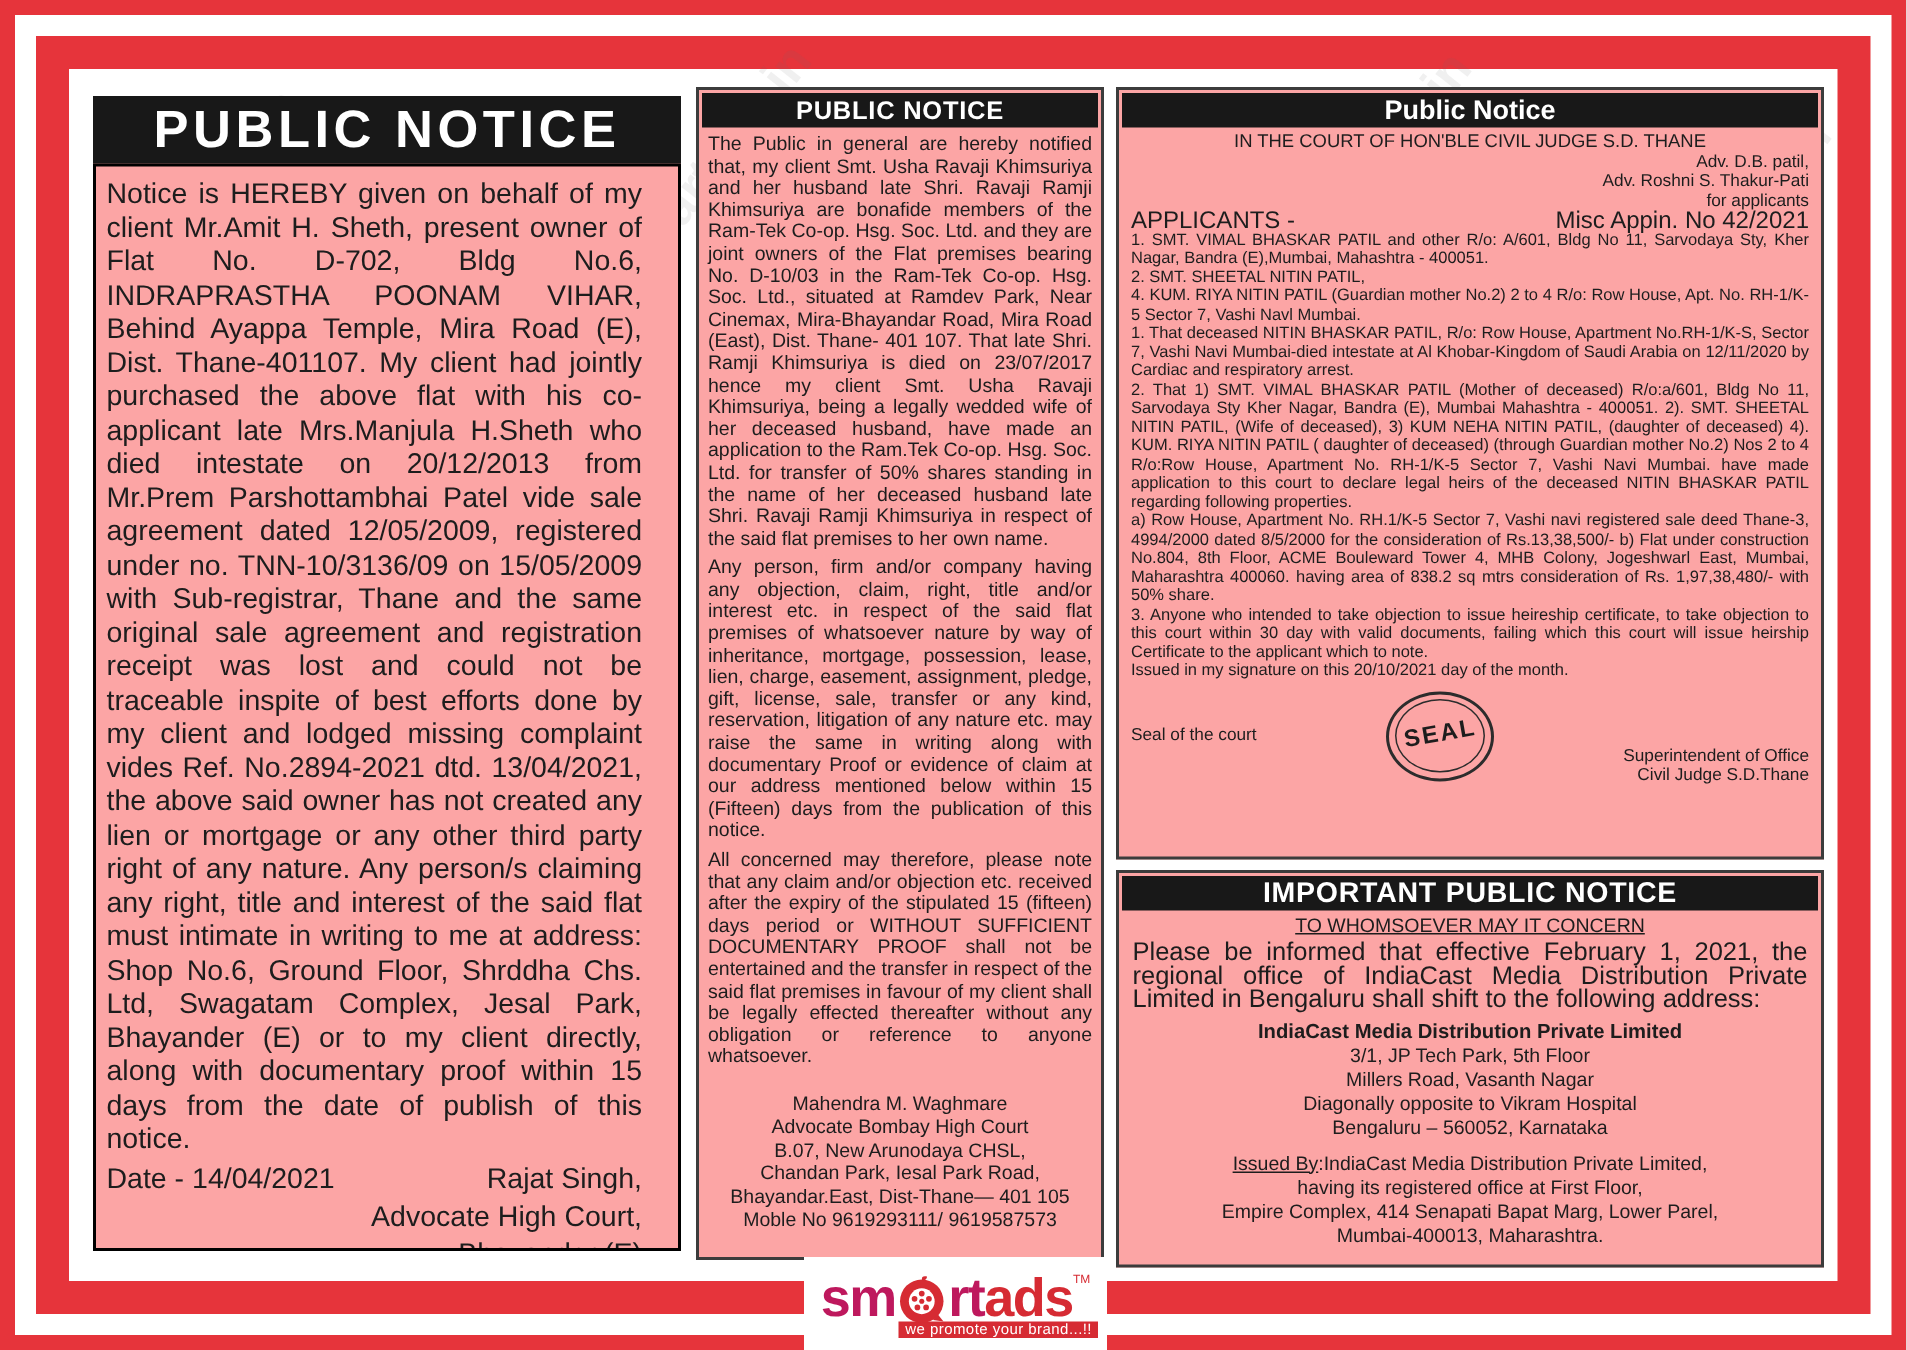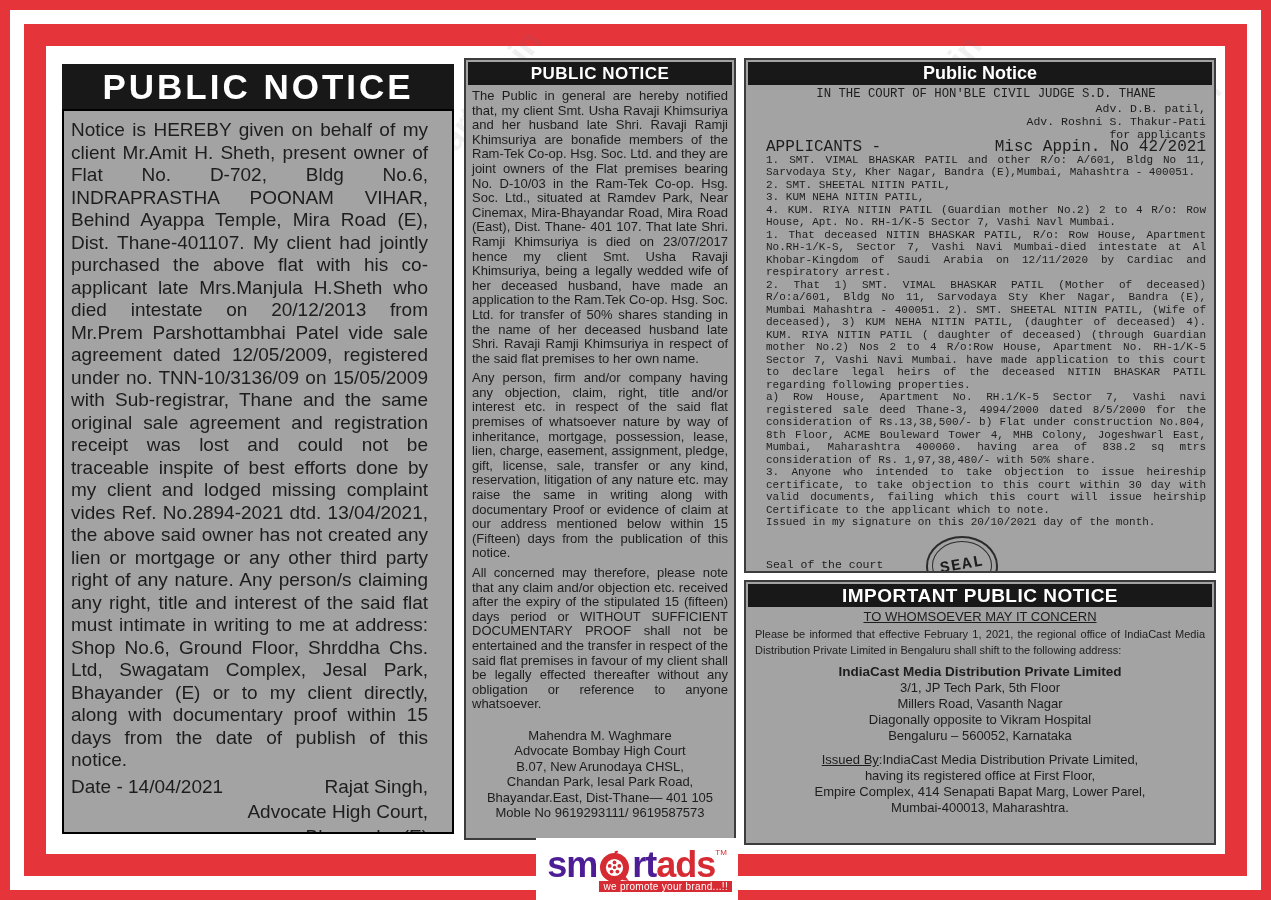--- a/index.html
+++ b/index.html
@@ -8,67 +8,67 @@
     background:#ffffff; overflow:hidden;
     font-family:"Liberation Sans", sans-serif; color:#1d1d1d;
   }
   
   .ring-outer{position:absolute; inset:0; border:10px solid #e6343b; z-index:1;}
   .ring-inner{position:absolute; inset:24px; border:22px solid #e6343b; z-index:1;}
   
   .wm{position:absolute; z-index:2; font-weight:bold; font-size:34px; color:rgba(110,110,110,0.10);
       transform:rotate(-52deg); white-space:nowrap; pointer-events:none;}
   
-  .col{position:absolute; z-index:3; background:#a3a3a3;}
+  .col{position:absolute; z-index:3; background:#fca5a5;}
   .bar{background:#181818; color:#fff; text-align:center; font-weight:bold;}
   
   .left-col{left:62px; top:64px; width:392px;}
   .left-head{height:45px; line-height:45px; font-size:35px; font-weight:900; letter-spacing:3px;}
   .left-body-box{border:2px solid #000000; height:725px; padding:8px 24px 0 7px; box-sizing:border-box; overflow:hidden;}
   .left-text{font-size:19px; line-height:22.5px; text-align:justify;}
   .l-sig-row{display:flex; justify-content:space-between; margin-top:2px;}
   .l-date{font-size:19px; line-height:25px;}
   .l-sign{text-align:right; font-size:19px; line-height:25px;}
   
   .mid-col{left:464px; top:58px; width:272px; height:782px; border:2px solid #3c3c3c; box-sizing:border-box; overflow:hidden;}
   .mid-head{margin:2px; height:23px; line-height:23px; font-size:17px; letter-spacing:0.5px;}
   .mid-body{padding:2px 6px 0 6px; font-size:13px; line-height:14.6px; text-align:justify;}
   .mid-body p{margin:0 0 5px 0;}
   .mid-sign{margin-top:16px; text-align:center; font-size:13px; line-height:15.5px;}
   
   .court-box{left:744px; top:58px; width:472px; height:515px; border:2px solid #3c3c3c; box-sizing:border-box; overflow:hidden;}
   .court-head{margin:2px; height:23px; line-height:23px; font-size:18px;}
-  .court-content{padding:1px 8px 0 20px; font-size:11px; line-height:12.5px;font-family:Liberation Mono, monospace;}
+  .court-content{padding:1px 8px 0 8px; font-size:11px; line-height:12.5px;}
   .court-line{text-align:center; font-size:12.3px; margin-bottom:1px;}
   .court-right{text-align:right; font-size:11.5px; line-height:13px;}
   .app-row{display:flex; justify-content:space-between; font-size:16px; line-height:13px;}
   .court-body div{text-align:justify;}
   .seal-row{display:flex; align-items:center; margin-top:4px; height:66px;}
   .seal-label{font-size:11.5px; align-self:center;}
   .seal-wrap{flex:1; display:flex; justify-content:center;}
   .seal{width:72px; height:60px; border:2.5px solid #2c2c2c; border-radius:50%;
         display:flex; align-items:center; justify-content:center; box-sizing:border-box;}
   .seal-in{width:60px; height:49px; border:1.5px solid #2c2c2c; border-radius:50%;
         display:flex; align-items:center; justify-content:center; box-sizing:border-box;}
   .seal-in span{display:block; transform:rotate(-10deg); font-weight:bold; font-size:16px; letter-spacing:1.5px;}
   .officer{text-align:right; font-size:11.5px; line-height:13px; align-self:flex-end;}
   
   .imp-box{left:744px; top:580px; width:472px; height:265px; border:2px solid #3c3c3c; box-sizing:border-box; overflow:hidden;}
   .imp-head{margin:2px; height:23px; line-height:24px; font-size:19px; letter-spacing:0.5px;}
   .imp-sub{text-align:center; font-weight:normal; text-decoration:underline; font-size:13px; margin:1px 0 3px 0;}
-  .imp-intro{padding:0 9px; font-size:11px; line-height:15.5px; text-align:justify;}
+  .imp-intro{padding:0 9px; font-size:17px; line-height:15.5px; text-align:justify;}
   .imp-company{text-align:center; font-weight:bold; font-size:13.5px; margin-top:6px; line-height:16px;}
   .imp-addr{text-align:center; font-size:13px; line-height:16px;}
   .imp-issued{margin-top:8px; text-align:center; font-size:13px; line-height:16px;}
   .u{text-decoration:underline;}
   
   .logo-panel{position:absolute; left:536px; bottom:0; width:202px; height:62px; background:#fff; z-index:4;
       display:flex; flex-direction:column; align-items:center; justify-content:center;}
   .logo-line{display:flex; align-items:center; line-height:1;}
-  .logo-black{font-weight:900; font-size:36px; color:#4c1d95; letter-spacing:-1px;}
+  .logo-black{font-weight:900; font-size:36px; color:#be185d; letter-spacing:-1px;}
   .logo-red{font-weight:900; font-size:36px; color:#d62b33; letter-spacing:-1px;}
   .logo-tm{font-size:8px; color:#d62b33; align-self:flex-start; margin-top:2px;}
   .reel{width:33px; height:33px; margin:0 1px; position:relative; top:2px;}
   .tagline{align-self:flex-end; margin:-2px 6px 0 0; background:#d62b33; color:#fff;
       font-size:10px; line-height:11px; padding:0 4px; letter-spacing:0.3px;}
 </style>
 </head>
 <body>
 
 <div class="page">
@@ -123,21 +123,20 @@
       <div class="court-right">Adv. D.B. patil,</div>
       <div class="court-right">Adv. Roshni S. Thakur-Pati</div>
       <div class="court-right">for applicants</div>
       <div class="app-row">
         <span>APPLICANTS -</span>
         <span>Misc Appin. No 42/2021</span>
       </div>
       <div class="court-body">
         <div>1. SMT. VIMAL BHASKAR PATIL and other R/o: A/601, Bldg No 11, Sarvodaya Sty, Kher Nagar, Bandra (E),Mumbai, Mahashtra - 400051.</div>
         <div>2. SMT. SHEETAL NITIN PATIL,</div>
-        <div>3. KUM NEHA NITIN PATIL,</div>
         <div>4. KUM. RIYA NITIN PATIL (Guardian mother No.2) 2 to 4 R/o: Row House, Apt. No. RH-1/K-5 Sector 7, Vashi Navl Mumbai.</div>
         <div>1. That deceased NITIN BHASKAR PATIL, R/o: Row House, Apartment No.RH-1/K-S, Sector 7, Vashi Navi Mumbai-died intestate at Al Khobar-Kingdom of Saudi Arabia on 12/11/2020 by Cardiac and respiratory arrest.</div>
         <div>2. That 1) SMT. VIMAL BHASKAR PATIL (Mother of deceased) R/o:a/601, Bldg No 11, Sarvodaya Sty Kher Nagar, Bandra (E), Mumbai Mahashtra - 400051. 2). SMT. SHEETAL NITIN PATIL, (Wife of deceased), 3) KUM NEHA NITIN PATIL, (daughter of deceased) 4). KUM. RIYA NITIN PATIL ( daughter of deceased) (through Guardian mother No.2) Nos 2 to 4 R/o:Row House, Apartment No. RH-1/K-5 Sector 7, Vashi Navi Mumbai. have made application to this court to declare legal heirs of the deceased NITIN BHASKAR PATIL regarding following properties.</div>
         <div>a) Row House, Apartment No. RH.1/K-5 Sector 7, Vashi navi registered sale deed Thane-3, 4994/2000 dated 8/5/2000 for the consideration of Rs.13,38,500/- b) Flat under construction No.804, 8th Floor, ACME Bouleward Tower 4, MHB Colony, Jogeshwarl East, Mumbai, Maharashtra 400060. having area of 838.2 sq mtrs consideration of Rs. 1,97,38,480/- with 50% share.</div>
         <div>3. Anyone who intended to take objection to issue heireship certificate, to take objection to this court within 30 day with valid documents, failing which this court will issue heirship Certificate to the applicant which to note.</div>
         <div>Issued in my signature on this 20/10/2021 day of the month.</div>
       </div>
       <div class="seal-row">
         <div class="seal-label">Seal of the court</div>
         <div class="seal-wrap">

